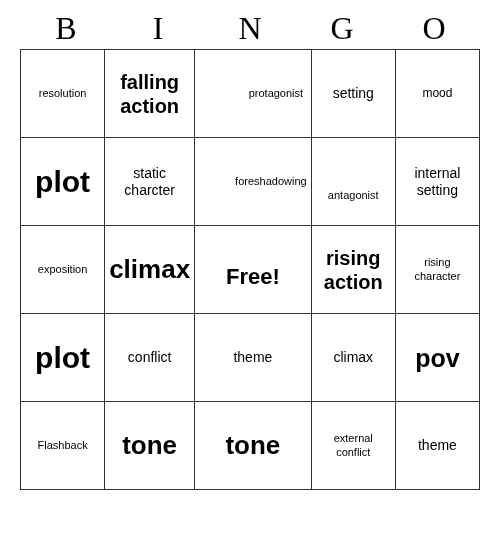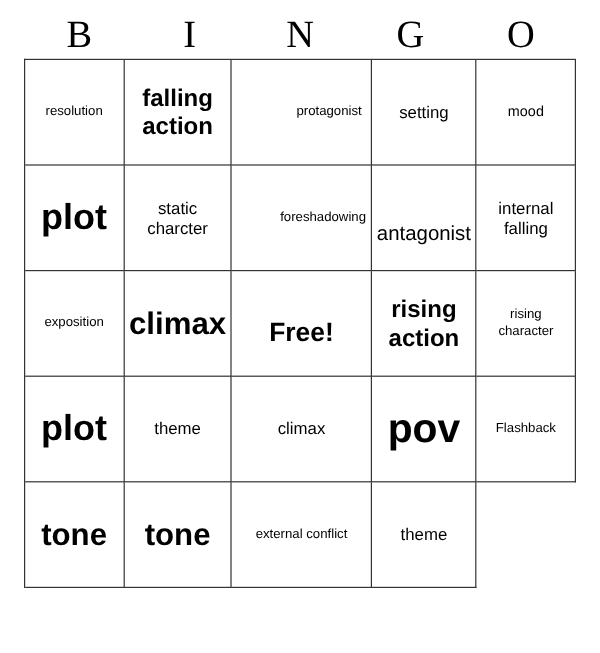--- a/index.html
+++ b/index.html
@@ -78,51 +78,54 @@
     <div class="bingo-cell">
       <span style="font-size: 30px; font-weight: bold;">plot</span>
     </div>
     <div class="bingo-cell">
       <span style="font-size: 14px;">static charcter</span>
     </div>
     <div class="bingo-cell">
       <span style="font-size: 11px; margin-left: 36px;">foreshadowing</span>
     </div>
     <div class="bingo-cell">
-      <span style="font-size: 17px; margin-top: 28px;">antagonist</span>
+      <span style="font-size: 11px; margin-top: 28px;">antagonist</span>
     </div>
     <div class="bingo-cell">
-      <span style="font-size: 14px;">internal falling</span>
+      <span style="font-size: 14px;">internal setting</span>
     </div>
     <div class="bingo-cell">
       <span style="font-size: 11px; text-align: center;">exposition</span>
     </div>
     <div class="bingo-cell">
       <span style="font-size: 26px; font-weight: bold;">climax</span>
     </div>
     <div class="bingo-cell">
       <span style="font-size: 22px; font-weight: bold; margin-top: 16px;">Free!</span>
     </div>
     <div class="bingo-cell">
       <span style="font-size: 20px; font-weight: bold;">rising action</span>
     </div>
     <div class="bingo-cell">
       <span style="font-size: 11px;">rising character</span>
     </div>
     <div class="bingo-cell">
       <span style="font-size: 30px; font-weight: bold;">plot</span>
     </div>
     <div class="bingo-cell">
+      <span style="font-size: 14px;">conflict</span>
+    </div>
+    <div class="bingo-cell">
       <span style="font-size: 14px;">theme</span>
     </div>
     <div class="bingo-cell">
       <span style="font-size: 14px;">climax</span>
     </div>
     <div class="bingo-cell">
-      <span style="font-size: 34px; font-weight: bold;">pov</span>
+      <span style="font-size: 25px; font-weight: bold;">pov</span>
     </div>
     <div class="bingo-cell">
       <span style="font-size: 11px;">Flashback</span>
     </div>
     <div class="bingo-cell">
       <span style="font-size: 26px; font-weight: bold;">tone</span>
     </div>
     <div class="bingo-cell">
       <span style="font-size: 26px; font-weight: bold;">tone</span>
     </div>

